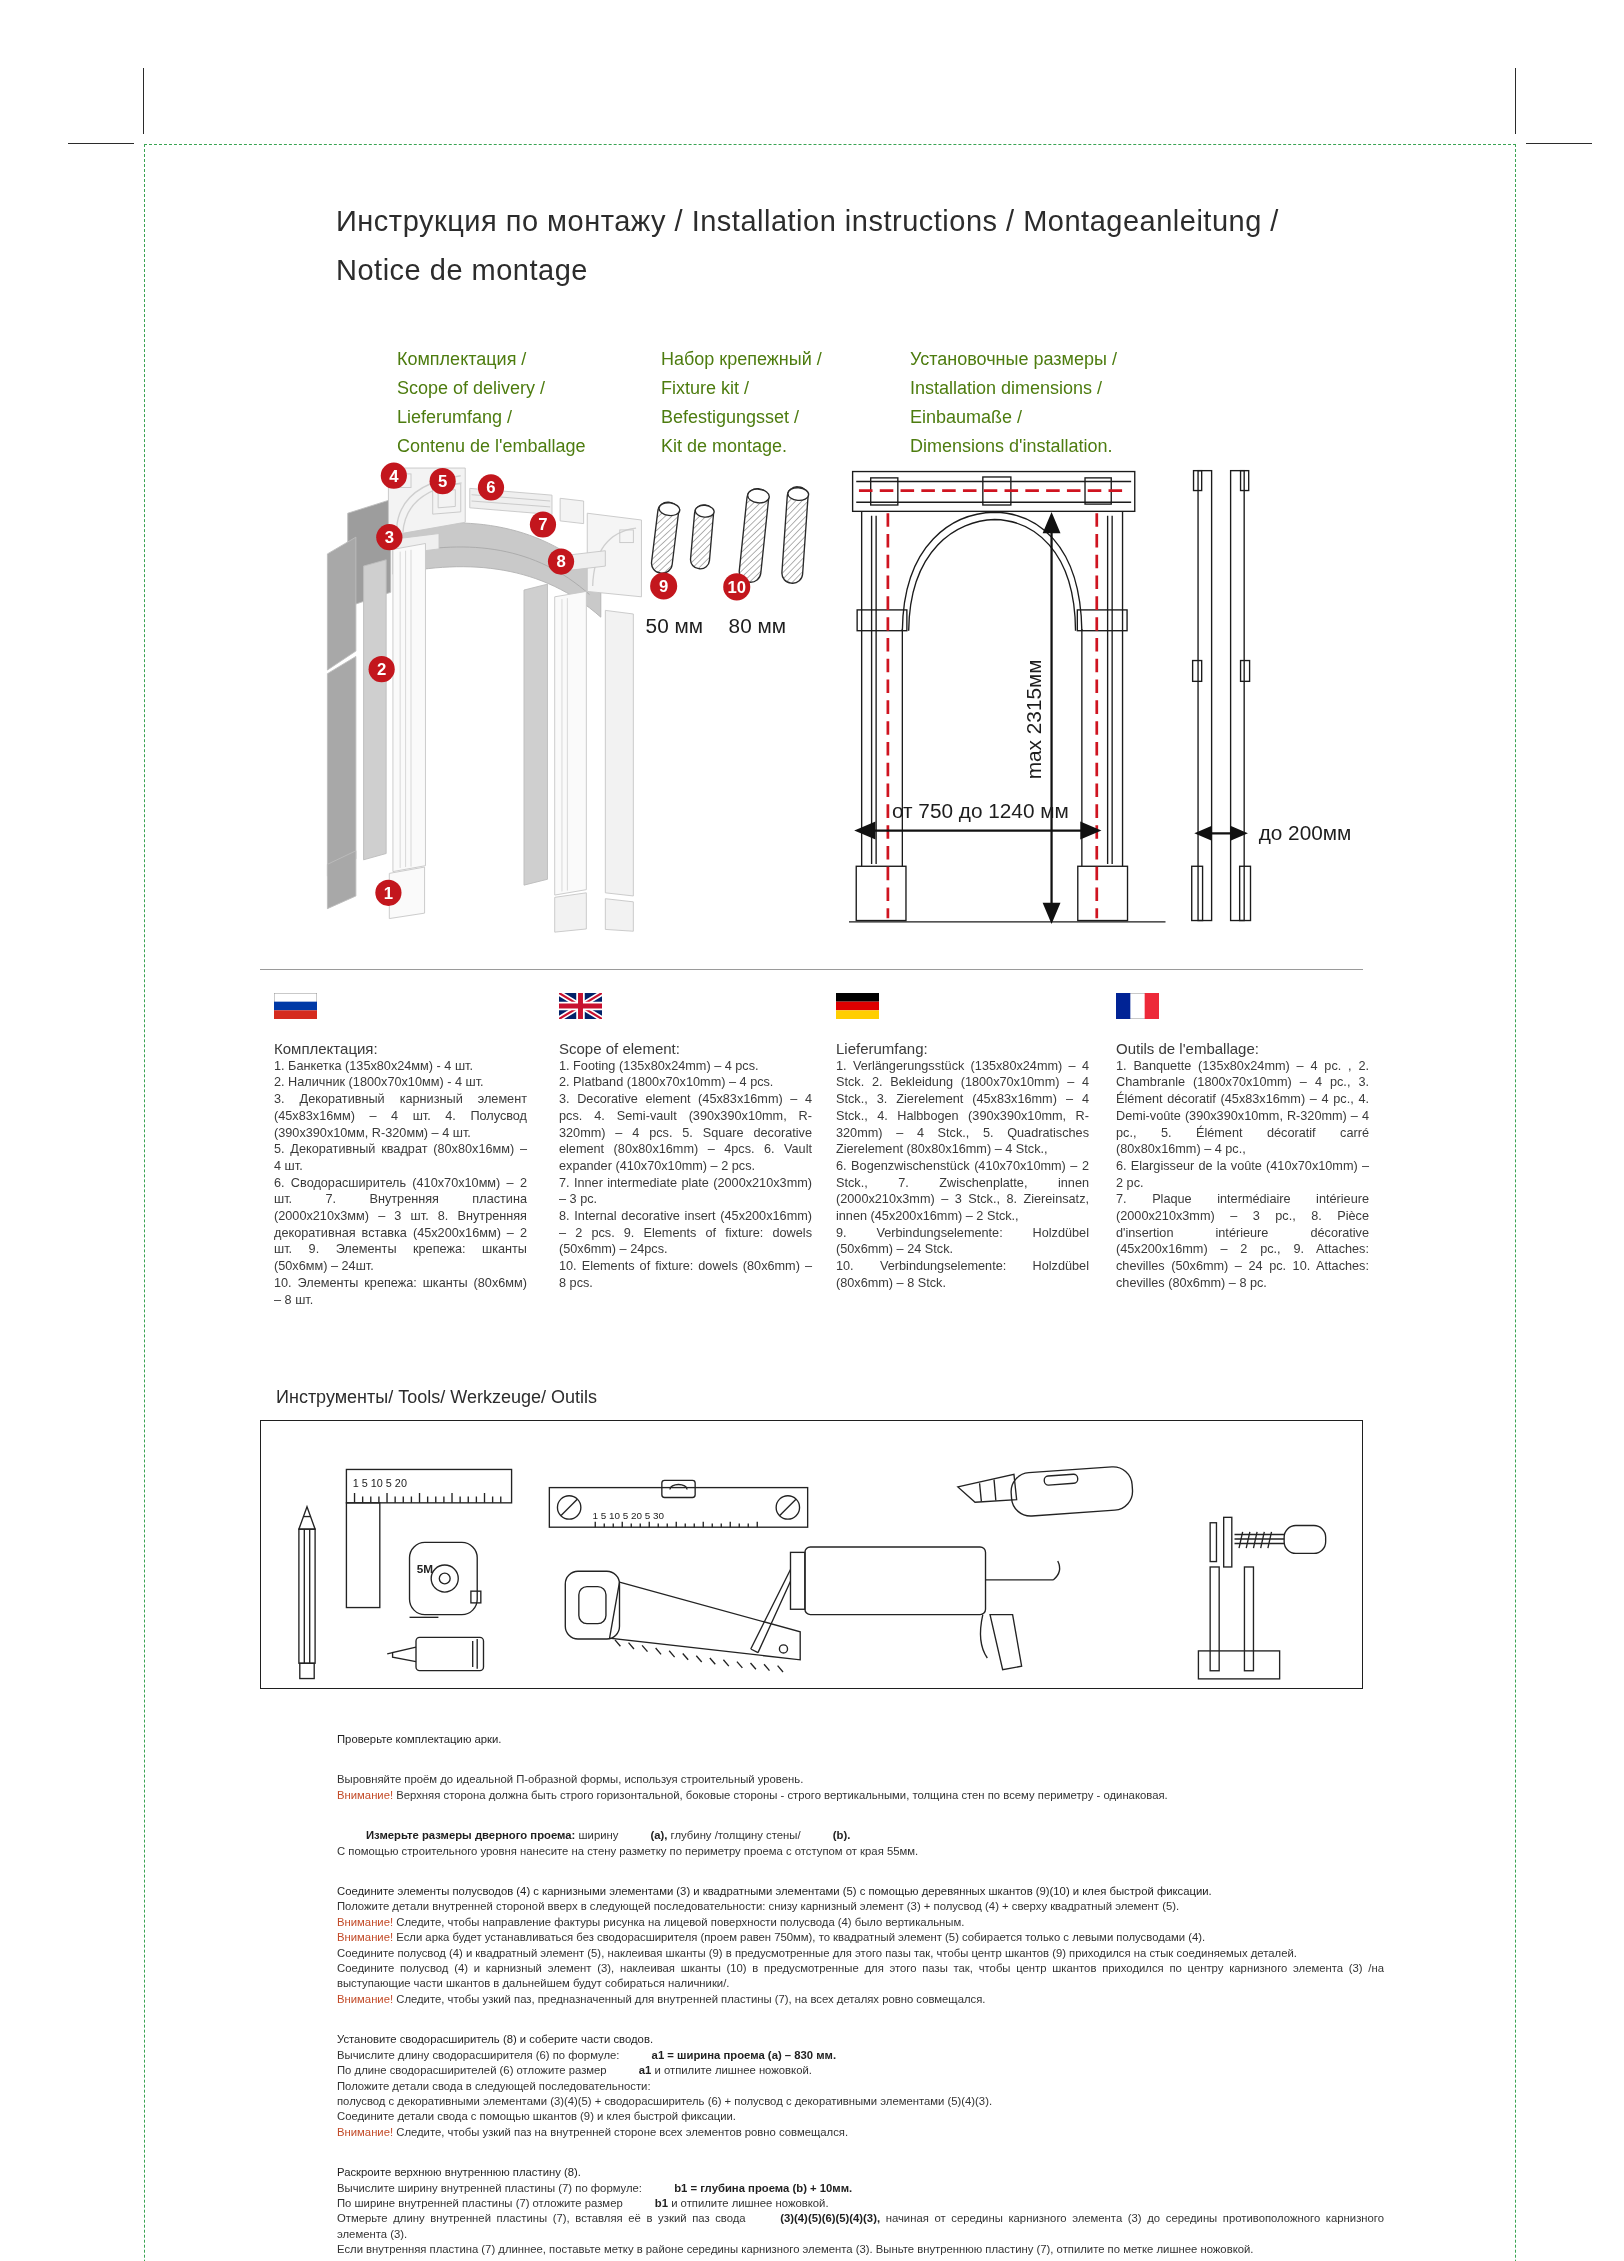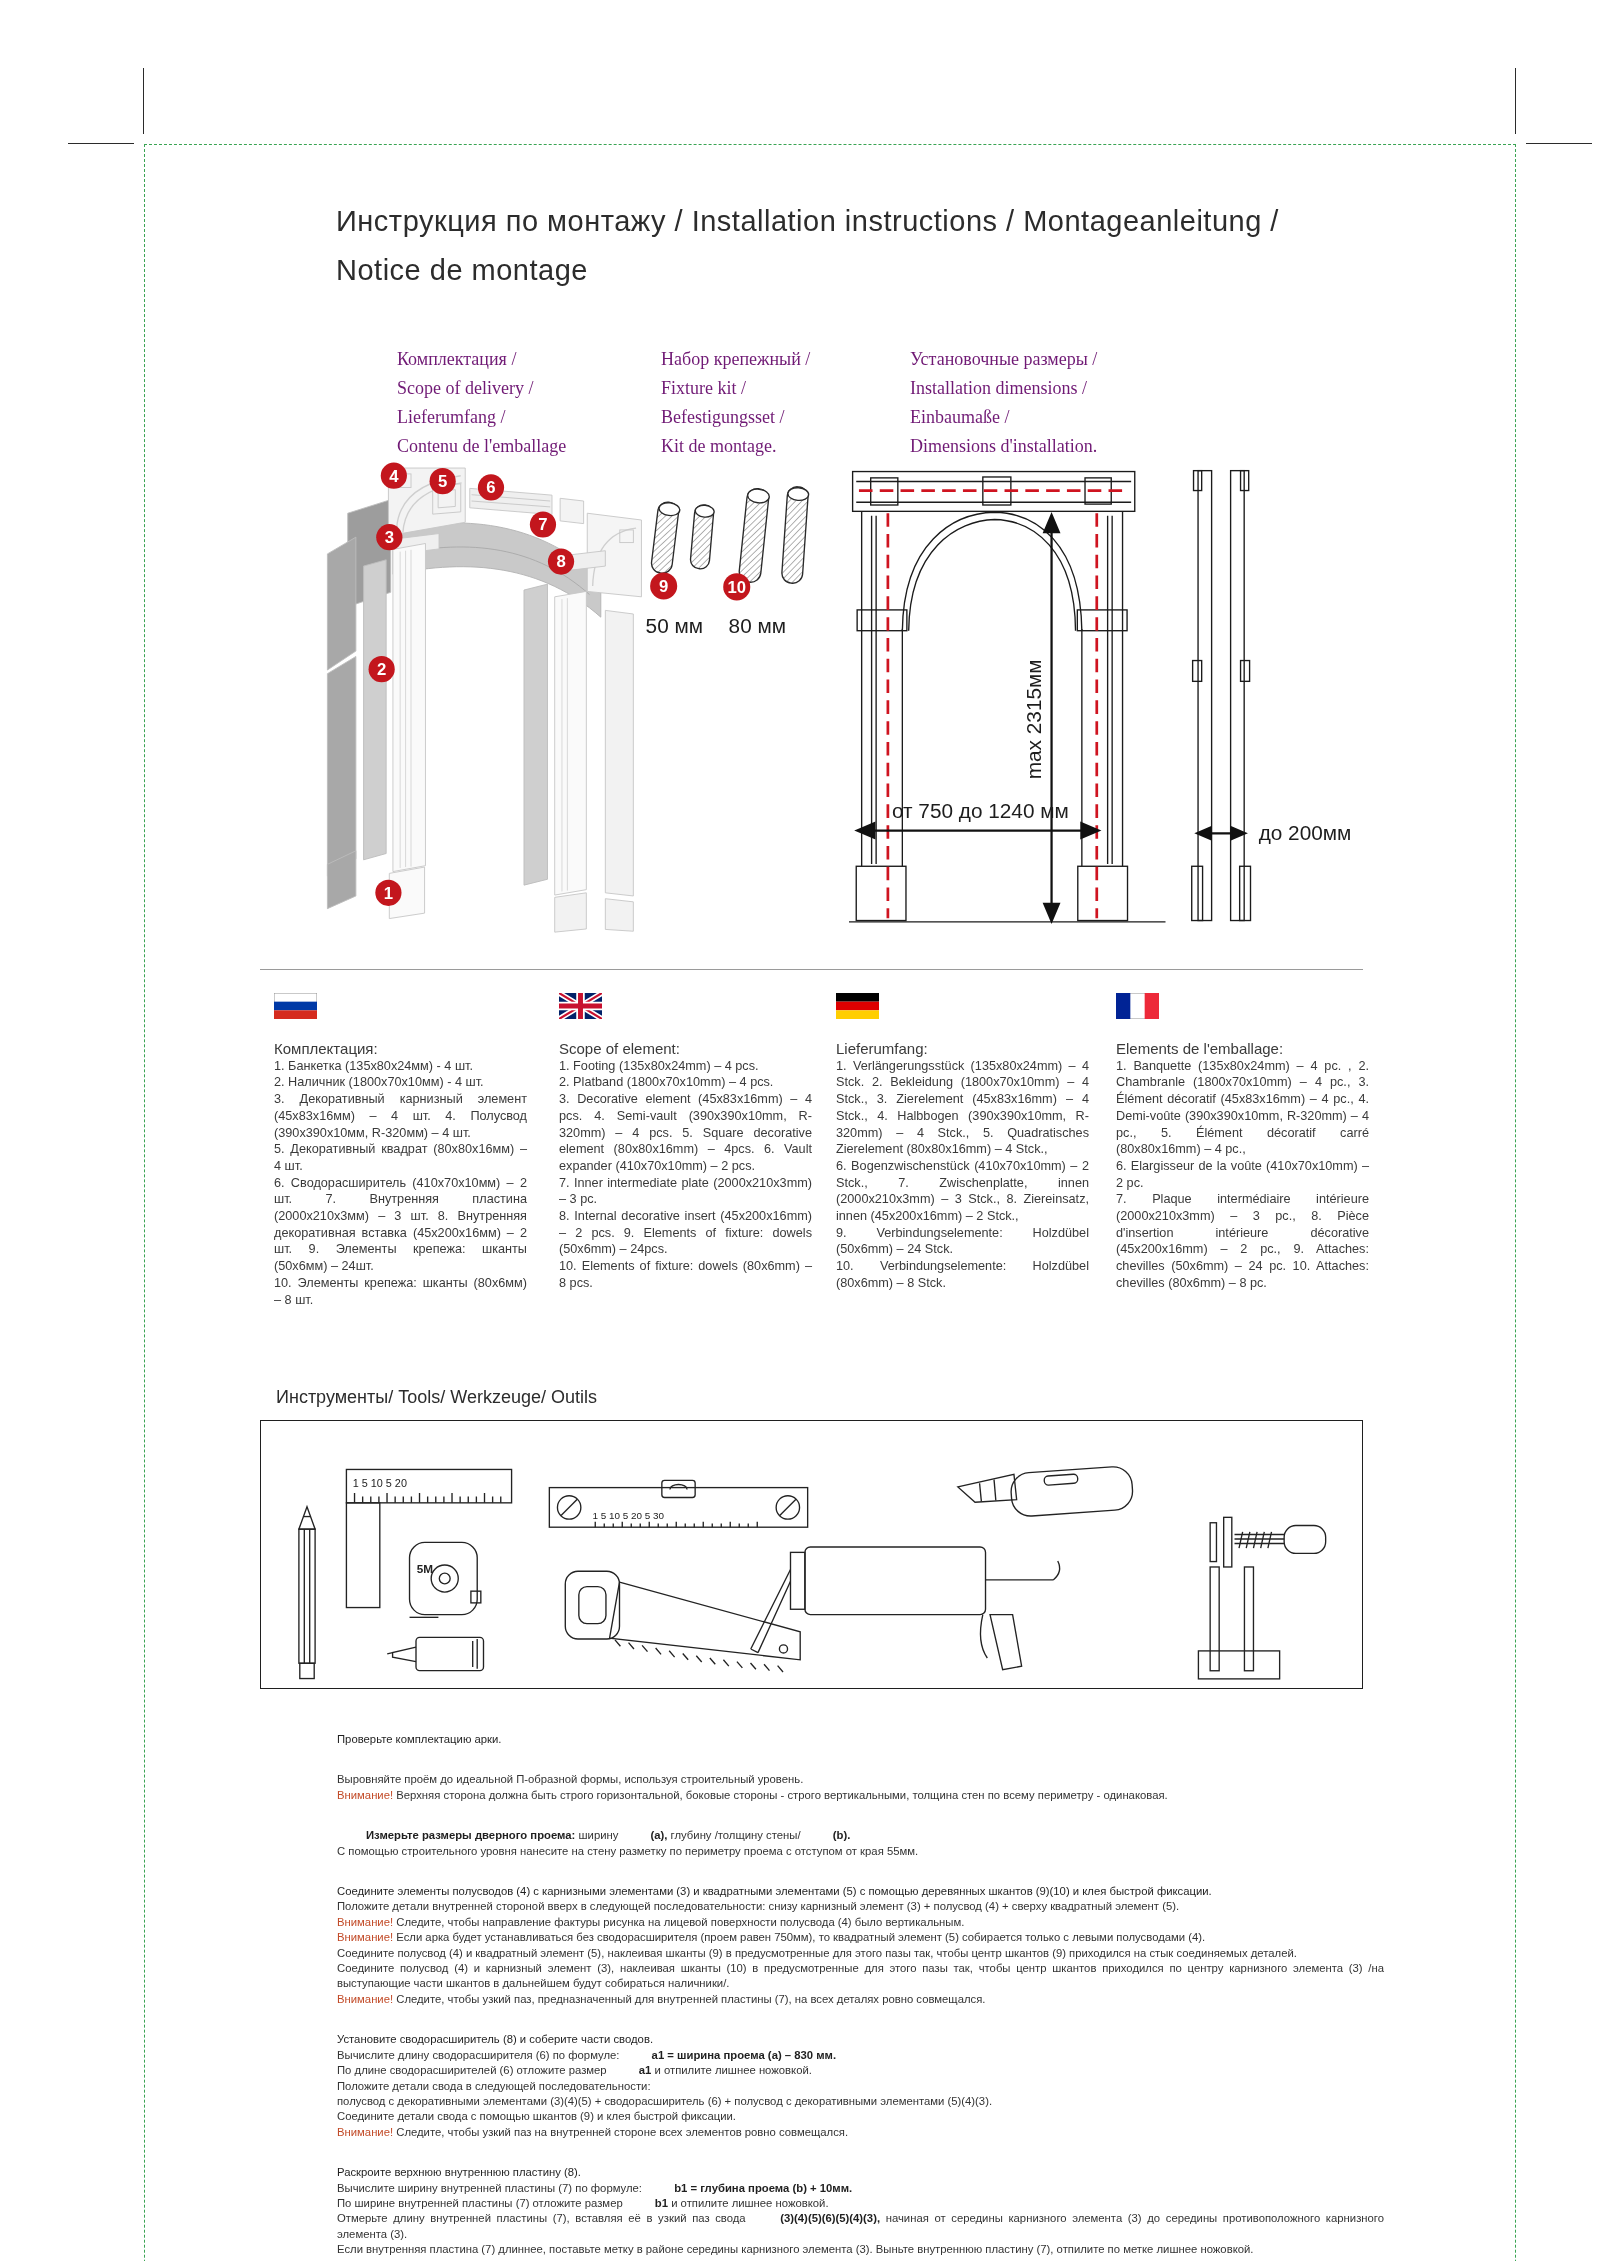--- a/index.html
+++ b/index.html
@@ -4,21 +4,21 @@
 <style>
   html,body{margin:0;padding:0;background:#ffffff;}
   #page{position:relative;width:1624px;height:3253px;background:#fff;overflow:hidden;
         font-family:"Liberation Sans","DejaVu Sans",sans-serif;color:#2e2e2e;}
   .abs{position:absolute;}
   
   .trim{left:144px;top:144px;width:1372px;height:2964px;border:1.4px dashed #3aa453;box-sizing:border-box;}
   .mark{background:#2b2b2b;}
   
   .title{left:336px;top:197px;font-size:29px;line-height:49px;color:#2c2c2c;letter-spacing:0.5px;white-space:nowrap;}
-  .colhead{top:345px;font-size:18px;line-height:29px;color:#701a75;white-space:nowrap;font-family:Liberation Serif, serif;}
+  .colhead{top:345px;font-size:18px;line-height:29px;color:#4d7c0f;white-space:nowrap;}
   .divider{left:260px;top:969px;width:1103px;height:0.9px;background:#9a9a9a;}
   
   .parts{top:993px;width:253px;}
   .flag-slot svg{width:43px;height:26px;display:block;}
   .parts .heading{margin-top:22px;font-size:15px;line-height:16.7px;color:#3a3a3a;}
   .parts .ptext{font-size:12.7px;line-height:16.7px;text-align:justify;white-space:pre-line;color:#3a3a3a;}
   
   .tools-header{left:276px;top:1387px;font-size:18px;color:#2c2c2c;white-space:nowrap;}
   .tools-box{left:260px;top:1420px;width:1103px;height:269px;border:1.8px solid #1f1f1f;box-sizing:border-box;}
   .ticon{position:absolute;stroke:#232323;fill:none;stroke-width:3;}
@@ -297,21 +297,21 @@
 10. Verbindungselemente: Holzdübel (80x6mm) – 8 Stck.</div>
     </div>
   <div class="abs parts" style="left:1116px">
       <div class="flag-slot">
         <svg viewBox="0 0 96 58">
           <rect width="96" height="58" fill="#fff" stroke="#8a8a8a" stroke-width="2"></rect>
           <rect width="32" height="58" fill="#002395"></rect>
           <rect x="64" width="32" height="58" fill="#ed2939"></rect>
         </svg>
       </div>
-      <div class="heading">Elements de l'emballage:</div>
+      <div class="heading">Outils de l'emballage:</div>
       <div class="ptext">1. Banquette (135x80x24mm) –  4 pc. , 2. Chambranle (1800x70x10mm) – 4 pc., 3. Élément décoratif (45x83x16mm) – 4 pc., 4. Demi-voûte (390x390x10mm, R-320mm) – 4 pc., 5. Élément décoratif carré (80x80x16mm) – 4 pc.,
 6. Elargisseur de la voûte (410x70x10mm) – 2 pc.
 7. Plaque intermédiaire intérieure (2000x210x3mm) – 3 pc., 8. Pièce d'insertion intérieure décorative (45x200x16mm) – 2 pc., 9. Attaches: chevilles (50x6mm) – 24 pc. 10. Attaches: chevilles (80x6mm) – 8 pc.</div>
     </div>
 
   <div class="abs tools-header">Инструменты/ Tools/ Werkzeuge/ Outils</div>
   <div class="abs tools-box"></div>
 
   <svg class="ticon" style="left:289px;top:1501px" width="36" height="185" viewBox="0 0 80 410">
     <path d="M40 12 L58 62 L22 62 Z"></path>

